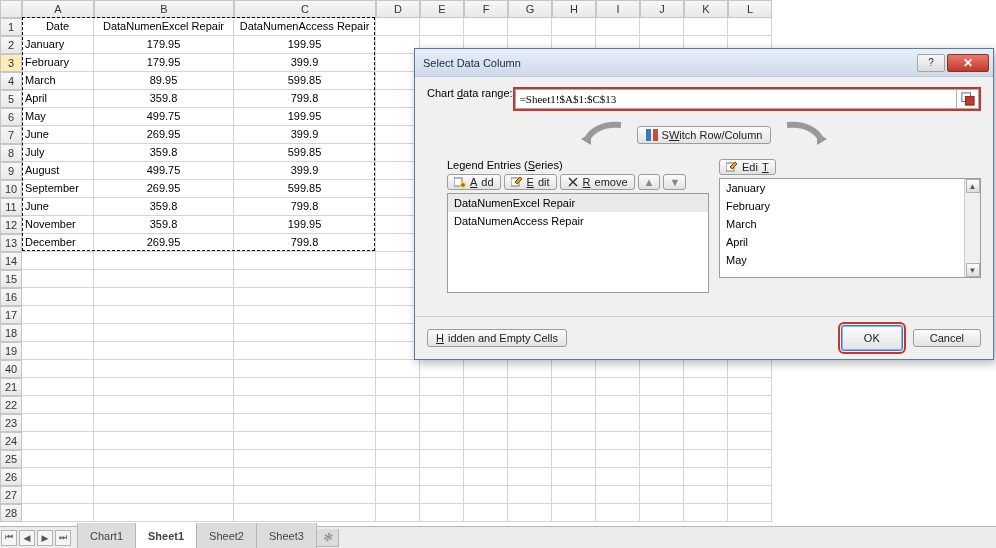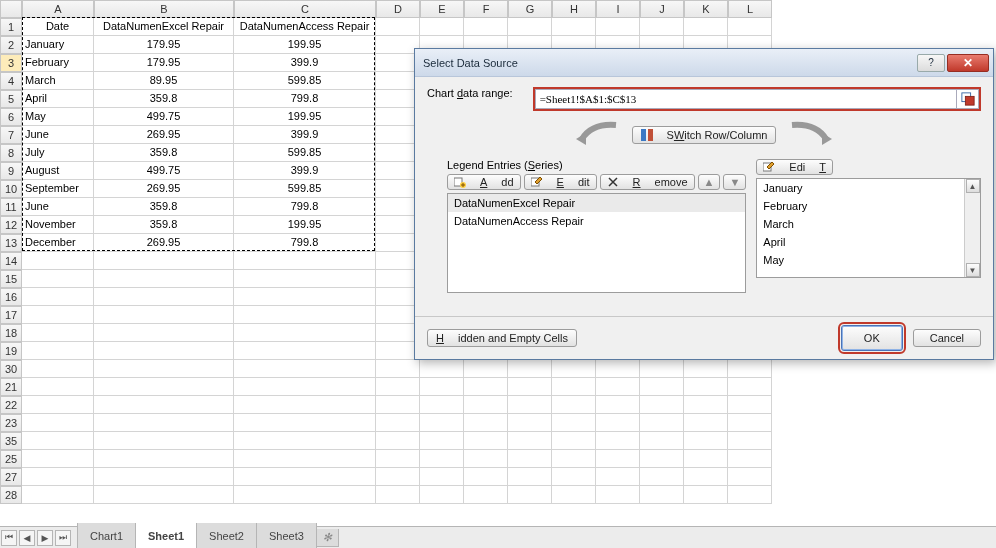--- a/index.html
+++ b/index.html
@@ -29,28 +29,28 @@
 
 .dialog { position: absolute; left: 414px; top: 48px; width: 580px; height: 312px; background: #f0f0f0; border: 1px solid #5a7aa0; box-shadow: 3px 3px 10px rgba(0,0,0,.3); }
 .titlebar { height: 28px; background: linear-gradient(#e9eff7,#cdd9ea); display: flex; align-items: center; padding: 0 4px 0 8px; color: #1a2a3a; border-bottom: 1px solid #b8c6da; }
 .tbtns { margin-left: auto; display: flex; gap: 2px; }
 .tbtn { width: 28px; height: 18px; border: 1px solid #9aa; border-radius: 2px; display: flex; align-items: center; justify-content: center; background: linear-gradient(#f7f7f7,#dcdcdc); font-size: 10px; }
 .tbtn.close { background: linear-gradient(#e97b6f,#c0392b); color: #fff; border-color: #962d22; width: 42px; font-weight: bold; font-size: 12px; }
 
 .dbody { padding: 10px 12px; }
 .row-line { display: flex; align-items: flex-start; margin-bottom: 10px; }
 .labelu { text-decoration: underline; }
-.range-wrap { display:flex; align-items:center; flex:1; margin-left:20px; border:2px solid #c0392b; }
+.range-wrap { display:flex; align-items:center; flex:1; margin-left:0; border:2px solid #c0392b; }
 .range-input { flex: 1; border: 1px solid #aab; background: #fff; height: 20px; padding: 0 4px; font-family: Tahoma; }
 .range-pick { width: 22px; height: 20px; border: 1px solid #aab; border-left: none; background: #fff; display: flex; align-items: center; justify-content: center; }
 .range-pick svg { width: 14px; height: 14px; }
 
 .switch-row { display: flex; align-items: center; justify-content: center; gap: 12px; margin: 6px 0 10px; }
 .arrow-swirl { width: 48px; height: 28px; }
-.btn { background: linear-gradient(#fdfdfd,#e2e2e2); border: 1px solid #9c9c9c; border-radius: 3px; padding: 2px 8px; display: inline-flex; align-items: center; gap: 14px; color: #222; cursor: pointer; }
+.btn { background: linear-gradient(#fdfdfd,#e2e2e2); border: 1px solid #9c9c9c; border-radius: 3px; padding: 2px 8px; display: inline-flex; align-items: center; gap: 4px; color: #222; cursor: pointer; }
 .btn.small { padding: 1px 6px; }
 .btn.ok { padding: 6px 22px; outline: 2px solid #c0392b; outline-offset: 1px; }
 .btn.default { border-color: #4a74b8; box-shadow: 0 0 0 1px #8fb3e6 inset; }
 
 .panes { display: flex; gap: 10px; padding-left: 20px; }
 .pane { flex: 1; }
 .pane-title { margin-bottom: 3px; }
 .toolbar { display: flex; gap: 3px; margin-bottom: 3px; }
 .listbox { border: 1px solid #9c9c9c; background: #fff; height: 100px; overflow: hidden; position: relative; }
 .listbox .item { padding: 3px 6px; }
@@ -361,21 +361,21 @@
         <div class="cell colN center"></div>
         <div class="cell colN center"></div>
         <div class="cell colN center"></div>
         <div class="cell colN center"></div>
         <div class="cell colN center"></div>
         <div class="cell colN center"></div>
         <div class="cell colN center"></div>
         <div class="cell colN center"></div>
       </div>
       <div class="row">
-        <div class="rowhead">30</div>
+        <div class="rowhead">40</div>
         <div class="cell colA"></div>
         <div class="cell colB center"></div>
         <div class="cell colC center"></div>
         <div class="cell colN center"></div>
         <div class="cell colN center"></div>
         <div class="cell colN center"></div>
         <div class="cell colN center"></div>
         <div class="cell colN center"></div>
         <div class="cell colN center"></div>
         <div class="cell colN center"></div>
@@ -421,36 +421,51 @@
         <div class="cell colN center"></div>
         <div class="cell colN center"></div>
         <div class="cell colN center"></div>
         <div class="cell colN center"></div>
         <div class="cell colN center"></div>
         <div class="cell colN center"></div>
         <div class="cell colN center"></div>
         <div class="cell colN center"></div>
       </div>
       <div class="row">
-        <div class="rowhead">35</div>
+        <div class="rowhead">24</div>
         <div class="cell colA"></div>
         <div class="cell colB center"></div>
         <div class="cell colC center"></div>
         <div class="cell colN center"></div>
         <div class="cell colN center"></div>
         <div class="cell colN center"></div>
         <div class="cell colN center"></div>
         <div class="cell colN center"></div>
         <div class="cell colN center"></div>
         <div class="cell colN center"></div>
         <div class="cell colN center"></div>
         <div class="cell colN center"></div>
       </div>
       <div class="row">
         <div class="rowhead">25</div>
+        <div class="cell colA"></div>
+        <div class="cell colB center"></div>
+        <div class="cell colC center"></div>
+        <div class="cell colN center"></div>
+        <div class="cell colN center"></div>
+        <div class="cell colN center"></div>
+        <div class="cell colN center"></div>
+        <div class="cell colN center"></div>
+        <div class="cell colN center"></div>
+        <div class="cell colN center"></div>
+        <div class="cell colN center"></div>
+        <div class="cell colN center"></div>
+      </div>
+      <div class="row">
+        <div class="rowhead">26</div>
         <div class="cell colA"></div>
         <div class="cell colB center"></div>
         <div class="cell colC center"></div>
         <div class="cell colN center"></div>
         <div class="cell colN center"></div>
         <div class="cell colN center"></div>
         <div class="cell colN center"></div>
         <div class="cell colN center"></div>
         <div class="cell colN center"></div>
         <div class="cell colN center"></div>
@@ -501,21 +516,21 @@
       <div class="tab">Chart1</div>
       <div class="tab active">Sheet1</div>
       <div class="tab">Sheet2</div>
       <div class="tab">Sheet3</div>
     </div>
   <div class="tab new">✻</div>
 </div>
 
 <div class="dialog">
   <div class="titlebar">
-    <span>Select Data Source</span>
+    <span>Select Data Column</span>
     <div class="tbtns">
       <div class="tbtn">?</div>
       <div class="tbtn close">✕</div>
     </div>
   </div>
   <div class="dbody">
     <div class="row-line">
       <span>Chart <span class="labelu">d</span>ata range:</span>
       <div class="range-wrap">
         <input class="range-input" value="=Sheet1!$A$1:$C$13" style="">

